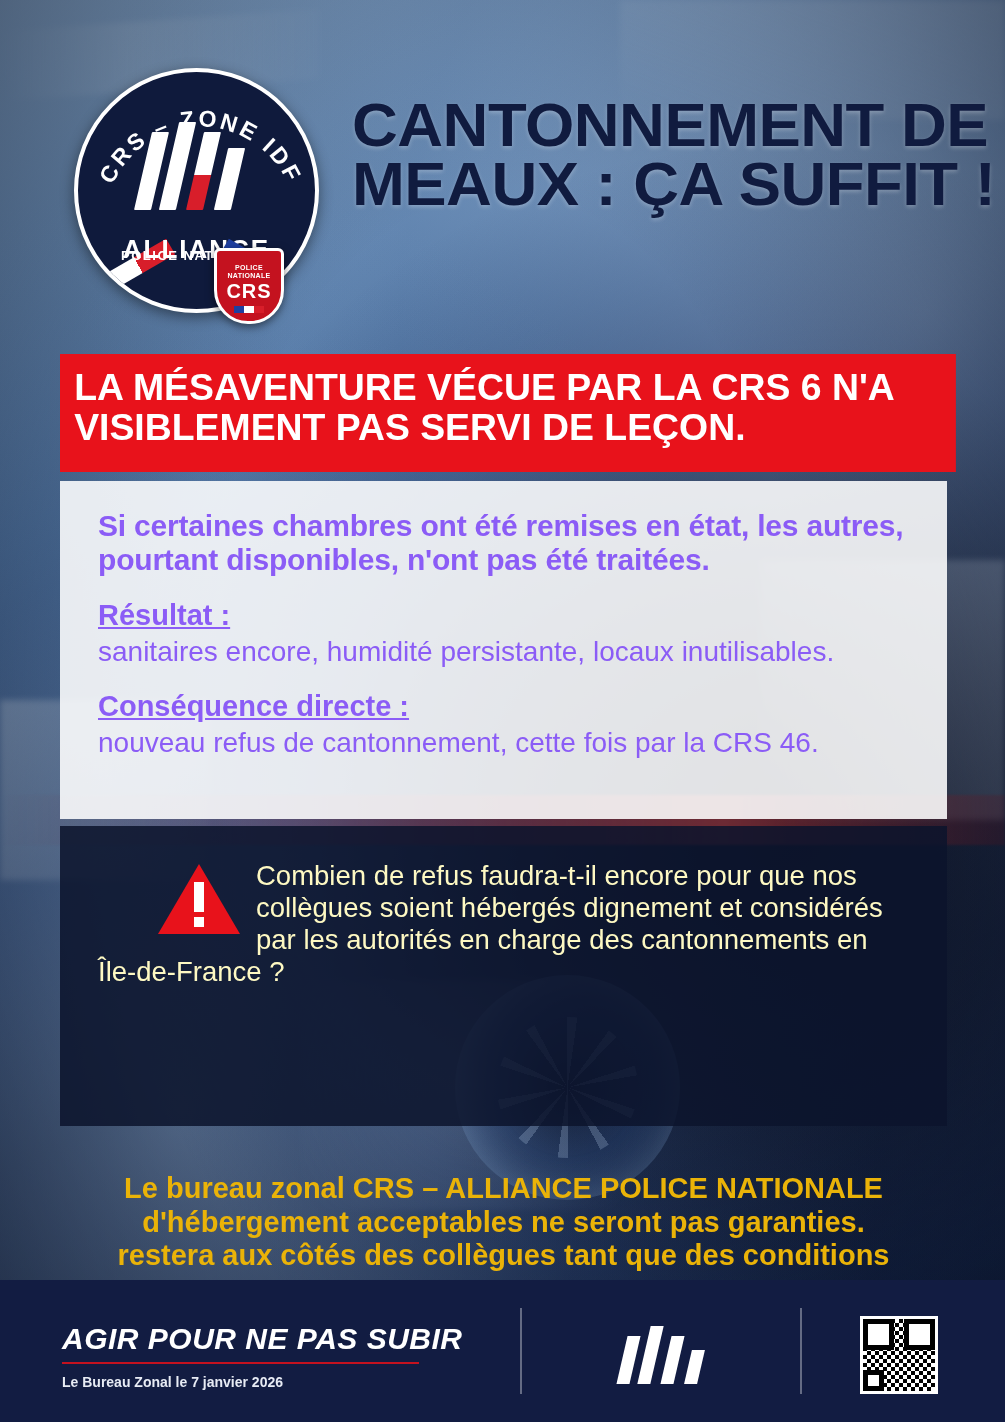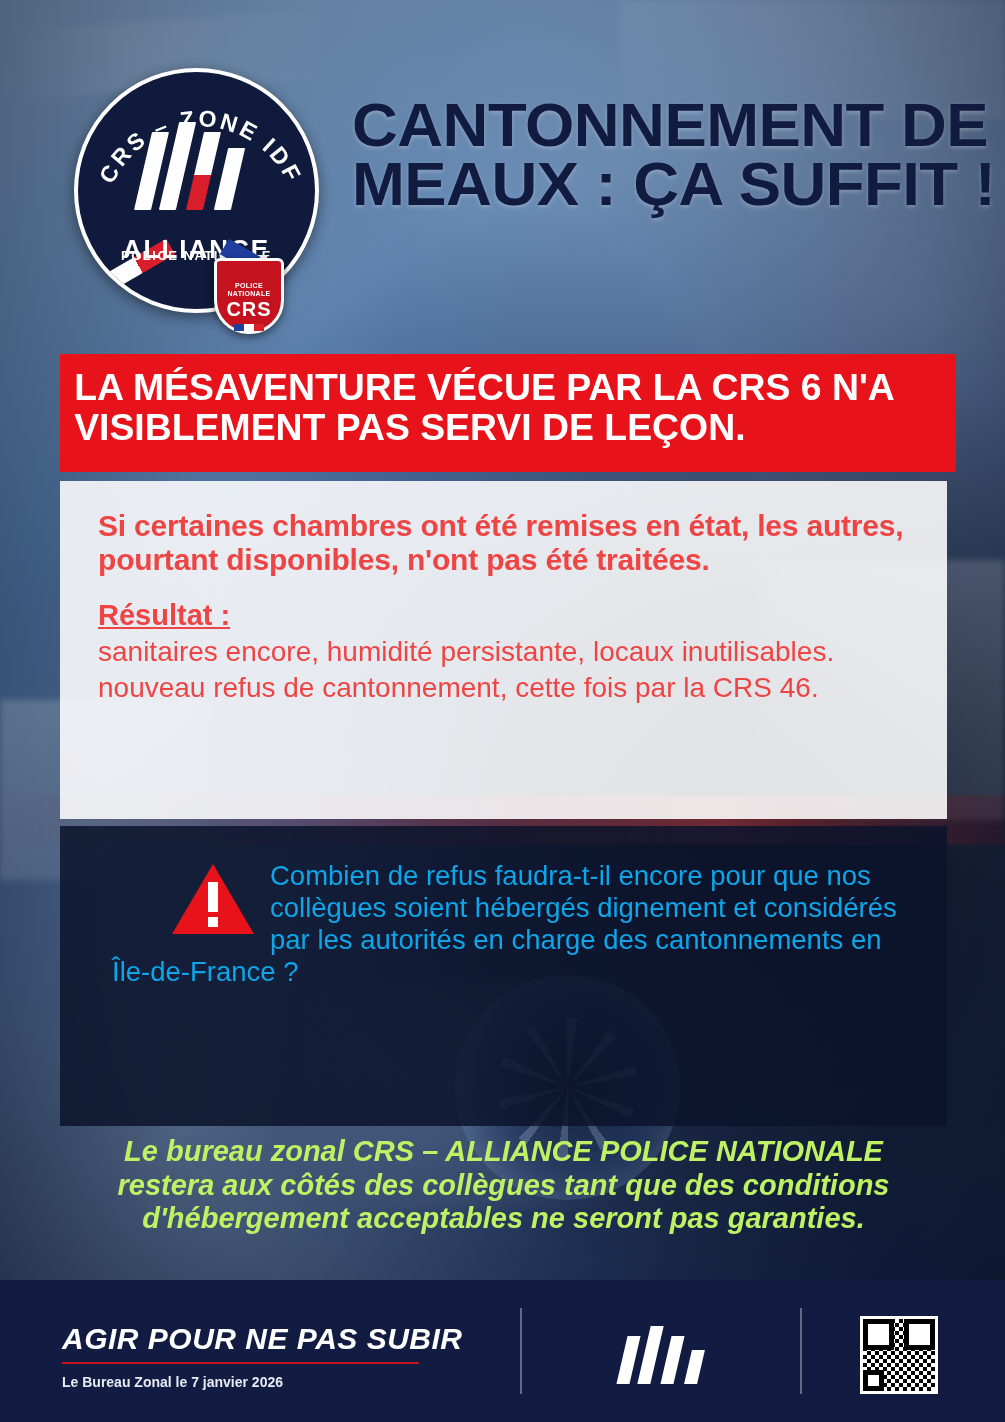--- a/index.html
+++ b/index.html
@@ -111,26 +111,26 @@
   .logo-bars span:nth-child(4) { left: 84px; height: 62px; }
   .logo-alliance {
     position: absolute; left: 0; right: 0; top: 162px; text-align: center;
     color: #fff; font-size: 26px; font-weight: bold; letter-spacing: 2px;
   }
   .logo-pn {
     position: absolute; left: 0; right: 0; top: 176px; text-align: center;
     color: #fff; font-size: 13px; font-weight: bold; letter-spacing: 1.5px;
   }
   .crs-badge {
-    position: absolute; left: 152px; top: 196px; width: 70px; height: 76px;
+    position: absolute; left: 152px; top: 186px; width: 70px; height: 76px;
     background: #c4121f;
     border: 3px solid #ffffff;
     border-radius: 6px 6px 34px 34px;
     box-shadow: 0 3px 8px rgba(0,0,0,.5);
-    display: flex; flex-direction: column; align-items: center; justify-content: flex-end;
+    display: flex; flex-direction: column; align-items: center; justify-content: center;
     padding-top: 5px;
   }
   .crs-badge .pn {
     color: #fff; font-size: 7px; font-weight: bold; line-height: 1.05; text-align: center;
     letter-spacing: .3px;
   }
   .crs-badge .crs {
     color: #fff; font-size: 20px; font-weight: bold; margin-top: 1px; letter-spacing: 1px;
   }
   .crs-badge .flag {
@@ -160,48 +160,48 @@
     letter-spacing: 0px;
     transform: scaleX(1.01);
     transform-origin: left top;
   }
 
   
   .white-block {
     position: absolute; left: 60px; top: 481px; width: 887px; height: 338px;
     background: rgba(255,255,255,.88);
     padding: 28px 38px 0 38px;
-    color: #ef4444;
+    color: #8b5cf6;
   }
   .wb-lead {
     font-size: 30px; font-weight: 700; line-height: 1.14; letter-spacing: -0.2px;
   }
   .wb-h { font-size: 29px; font-weight: 700; text-decoration: underline; margin-top: 22px; }
   .wb-p { font-size: 28px; font-weight: 400; line-height: 1.14; margin-top: 4px; }
 
   
   .dark-block {
     position: absolute; left: 60px; top: 826px; width: 887px; height: 300px;
     background: rgba(12,20,44,.86);
-    padding: 34px 38px 0 52px;
-    color: #0ea5e9;
+    padding: 34px 38px 0 38px;
+    color: #fef9c3;
   }
   .warn-icon {
     float: left; width: 86px; height: 74px; margin: 2px 14px 0 58px;
     position: relative;
   }
   .warn-icon svg { display: block; }
   .db-p { font-size: 27.5px; line-height: 1.16; font-weight: 400; }
   .db-p2 { font-size: 27.5px; line-height: 1.16; font-weight: 400; margin-top: 30px; clear: both; }
 
   
   .closing {
-    position: absolute; left: 60px; top: 1135px; width: 887px;
-    text-align: center; color: #bef264;
-    font-size: 29px; font-weight: 700; line-height: 1.16; font-style: italic;
+    position: absolute; left: 60px; top: 1172px; width: 887px;
+    text-align: center; color: #eab308;
+    font-size: 29px; font-weight: 700; line-height: 1.16;
   }
   .closing .l1 { font-weight: 700; }
 
   
   .footer {
     position: absolute; left: 0; bottom: 0; width: 1005px; height: 142px;
     background: #121c42;
   }
   .footer-slogan {
     position: absolute; left: 62px; top: 42px;
@@ -303,38 +303,39 @@
       <span>MEAUX : ÇA SUFFIT !</span>
     </div>
   </div>
 
   <div class="red-band">LA MÉSAVENTURE VÉCUE PAR LA CRS 6 N'A VISIBLEMENT PAS SERVI DE LEÇON.</div>
 
   <div class="white-block">
     <div class="wb-lead">Si certaines chambres ont été remises en état, les autres, pourtant disponibles, n'ont pas été traitées.</div>
     <div class="wb-h">Résultat :</div>
     <div class="wb-p">sanitaires encore, humidité persistante, locaux inutilisables.</div>
+    <div class="wb-h">Conséquence directe :</div>
     <div class="wb-p">nouveau refus de cantonnement, cette fois par la CRS 46.</div>
   </div>
 
   <div class="dark-block">
     <div class="warn-icon">
       <svg width="86" height="74" viewBox="0 0 86 74">
         <polygon points="43,2 84,72 2,72" fill="#e8121b"></polygon>
         <rect x="38" y="20" width="10" height="30" fill="#ffffff"></rect>
         <rect x="38" y="55" width="10" height="10" fill="#ffffff"></rect>
       </svg>
     </div>
     <div class="db-p">Combien de refus faudra-t-il encore pour que nos collègues soient hébergés dignement et considérés par les autorités en charge des cantonnements en Île-de-France ?</div>
   </div>
 
   <div class="closing">
     <div class="l1">Le bureau zonal CRS – ALLIANCE POLICE NATIONALE</div>
+    <div>d'hébergement acceptables ne seront pas garanties.</div>
     <div>restera aux côtés des collègues tant que des conditions</div>
-    <div>d'hébergement acceptables ne seront pas garanties.</div>
   </div>
 
   <div class="footer">
     <div class="footer-slogan">AGIR POUR NE PAS SUBIR</div>
     <div class="footer-rule"></div>
     <div class="footer-date">Le Bureau Zonal le 7 janvier 2026</div>
     <div class="footer-div fd1"></div>
     <div class="footer-div fd2"></div>
     <div class="footer-mark">
       <span></span>

